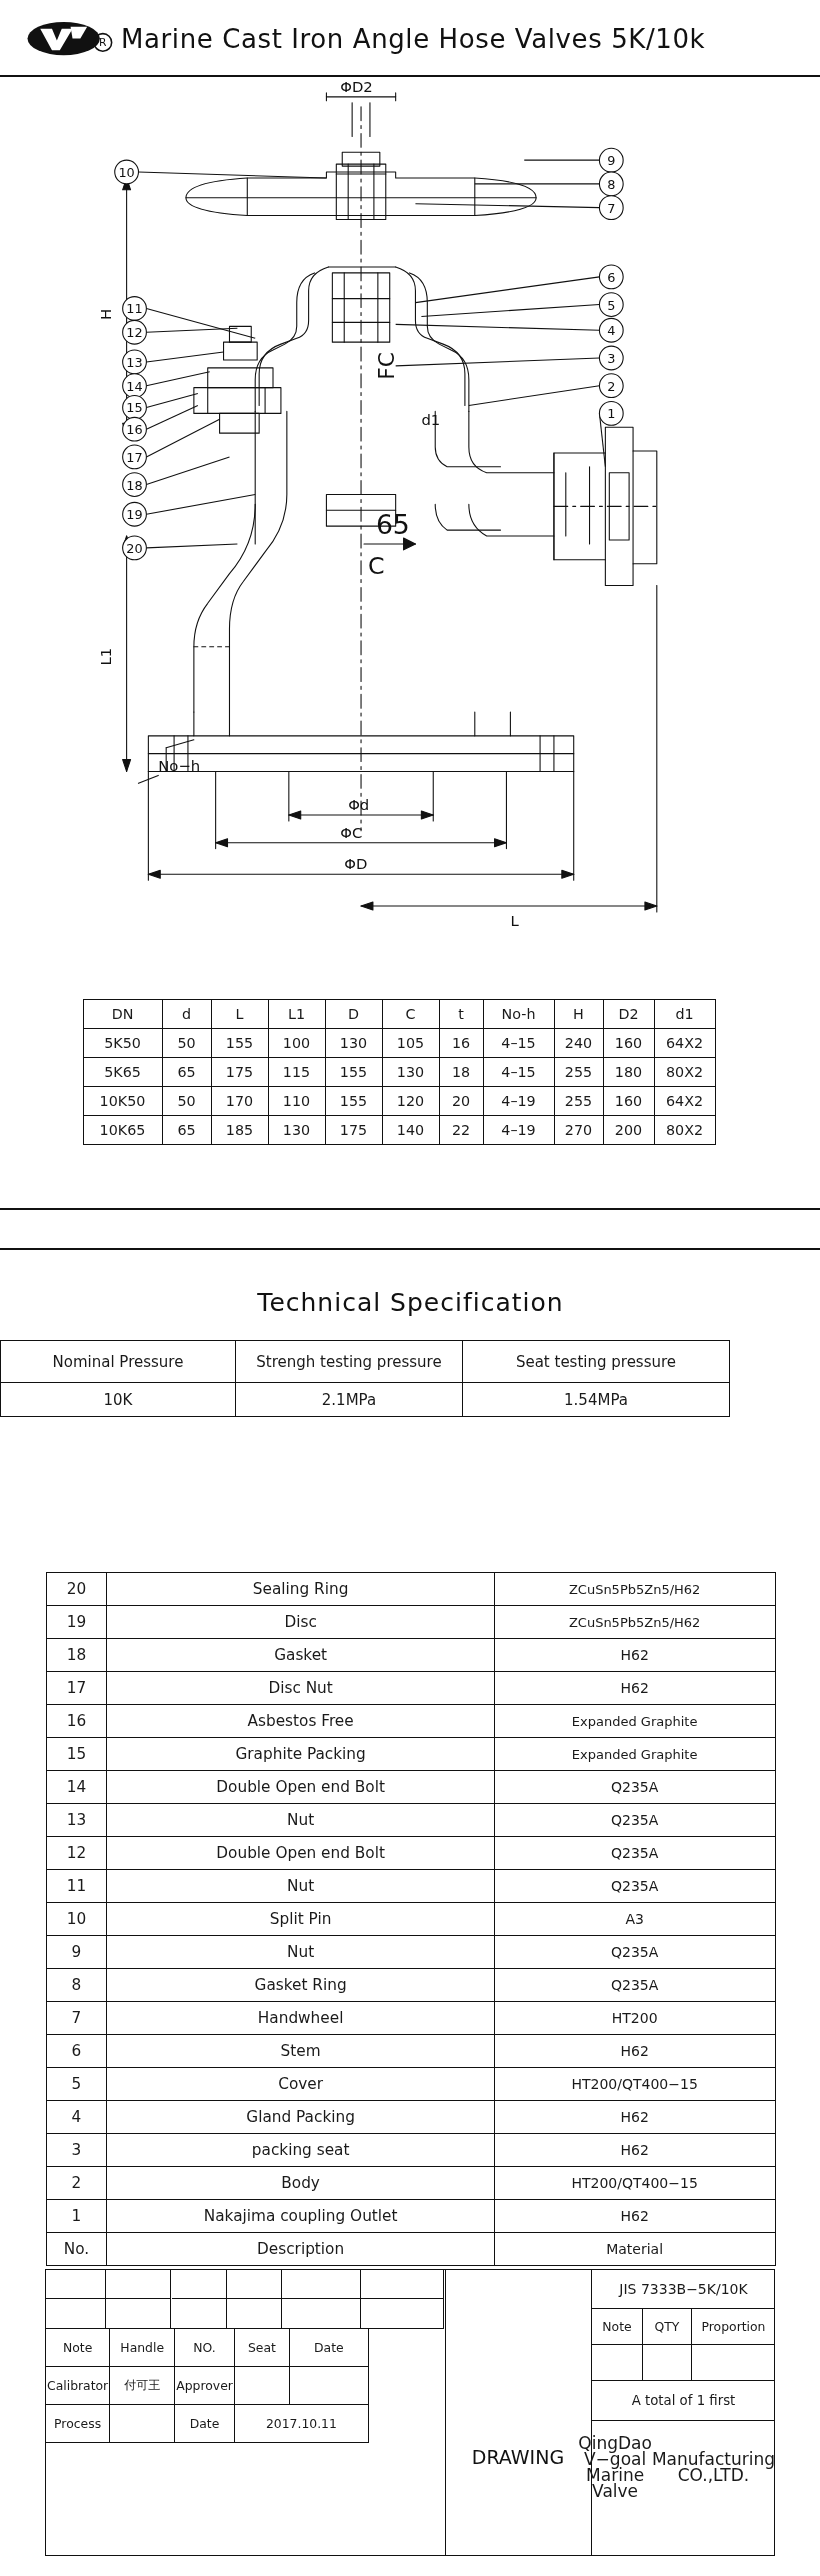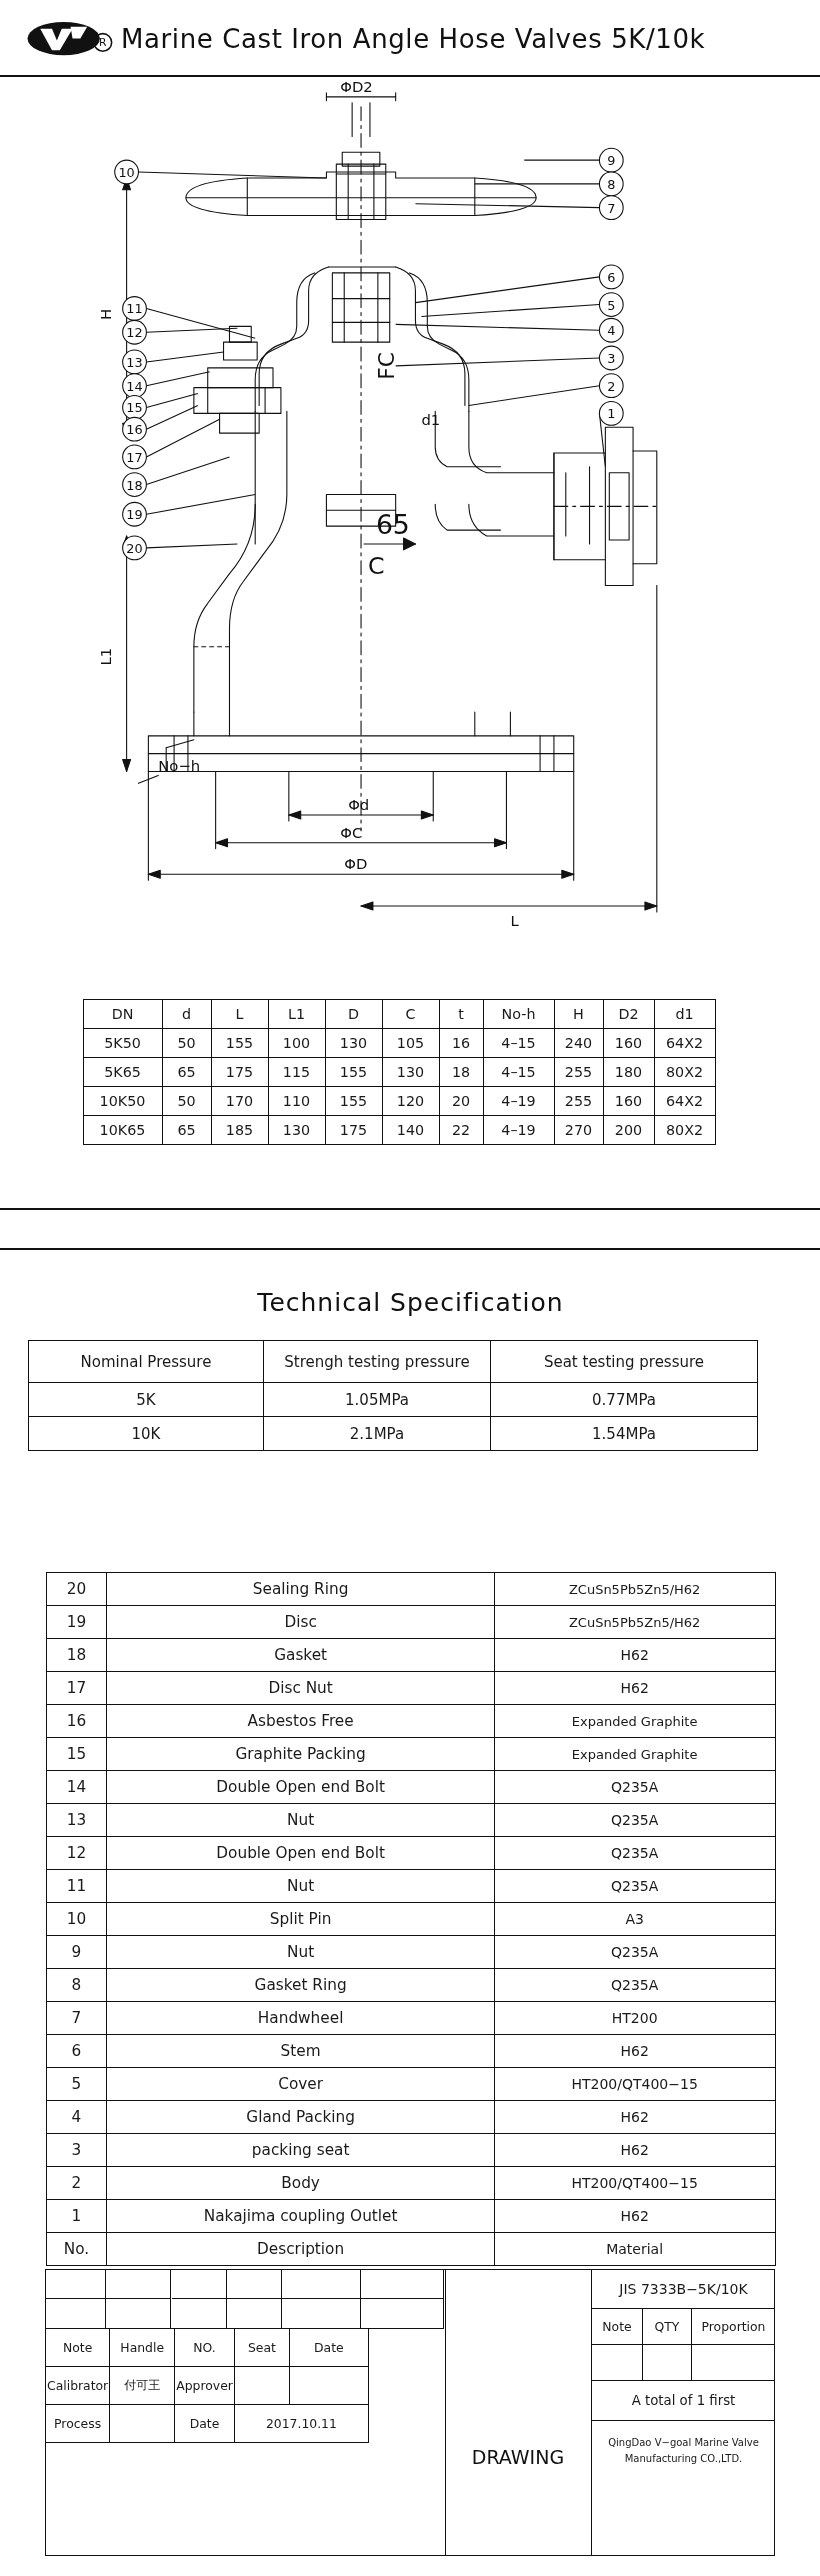--- a/index.html
+++ b/index.html
@@ -65,21 +65,21 @@
   table.dimtable th:nth-child(11), table.dimtable td:nth-child(11) { width:61px; }
 
   
   .hr-line { position:absolute; left:0; width:821px; height:2px; background:#111; }
 
   
   .spec-title {
     position:absolute; top:1288px; left:0; width:821px; text-align:center;
     font-size:25px; letter-spacing:1px; color:#111;
   }
-  .spec-wrap { position:absolute; top:1340px; left:0; width:758px; display:flex; justify-content:flex-end; }
+  .spec-wrap { position:absolute; top:1340px; left:0; width:758px; display:flex; justify-content:flex-start; }
   table.spectable { font-size:15px; width:730px; }
   table.spectable th { height:42px; line-height:18px; }
   table.spectable td { height:34px; }
   table.spectable th:nth-child(1), table.spectable td:nth-child(1) { width:235px; }
   table.spectable th:nth-child(2), table.spectable td:nth-child(2) { width:227px; }
   table.spectable th:nth-child(3), table.spectable td:nth-child(3) { width:267px; }
 
   
   .bom-wrap { position:absolute; top:1572px; left:0; width:821px; display:flex; justify-content:center; }
   table.bomtable { font-size:15.3px; width:730px; }
@@ -133,22 +133,22 @@
   .tb-right .vals3 > div { display:flex; align-items:center; justify-content:center; }
   .tb-right .vals3 > div:nth-child(1) { width:51px; border-right:1px solid #111; }
   .tb-right .vals3 > div:nth-child(2) { width:49px; border-right:1px solid #111; }
   .tb-right .vals3 > div:nth-child(3) { flex:1; }
   .tb-right .total {
     height:40px; border-bottom:1px solid #111;
     display:flex; align-items:center; justify-content:center; font-size:13.3px;
   }
   .tb-right .company {
     height:auto; padding-top:14px;
-    display:flex; flex-direction:column; align-items:center; justify-content:space-between;
-    font-size:10px; line-height:16px; text-align:center;
+    display:flex; flex-direction:row; align-items:center; justify-content:flex-end;
+    font-size:17px; line-height:16px; text-align:center;
   }
   .tb-vline-404 { position:absolute; left:400px; top:0; width:1px; height:287px; background:#111; }
 </style>
 </head>
 <body>
 
 <div class="page">
 
   <div class="header">
     <div class="logo">
@@ -455,25 +455,20 @@
     <table class="grid spectable">
       <thead>
         <tr>
           <th>Nominal Pressure</th>
           <th>Strengh testing pressure</th>
           <th>Seat testing pressure</th>
         </tr>
       </thead>
       <tbody>
         <tr>
-          <td>5K</td>
-          <td>1.05MPa</td>
-          <td>0.77MPa</td>
-        </tr>
-        <tr>
           <td>10K</td>
           <td>2.1MPa</td>
           <td>1.54MPa</td>
         </tr>
       </tbody>
     </table>
   </div>
 
   <div class="bom-wrap">
     <table class="grid bomtable">

